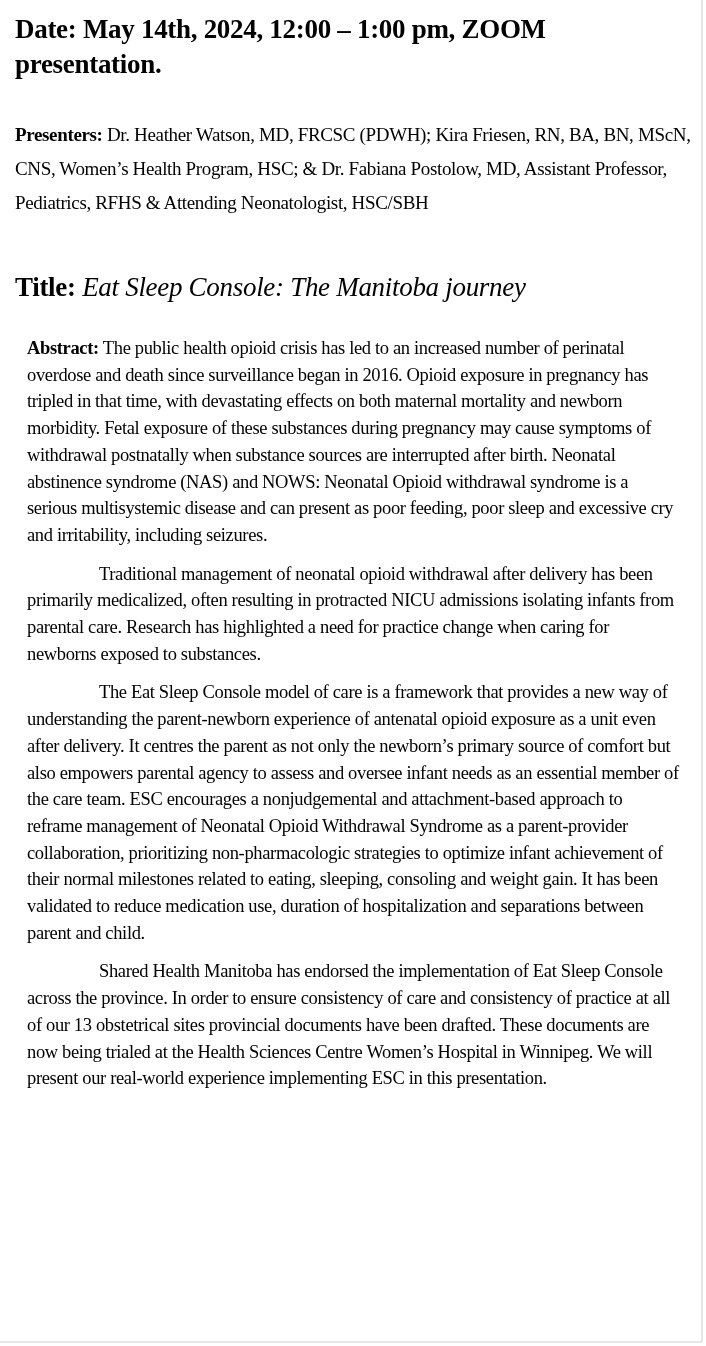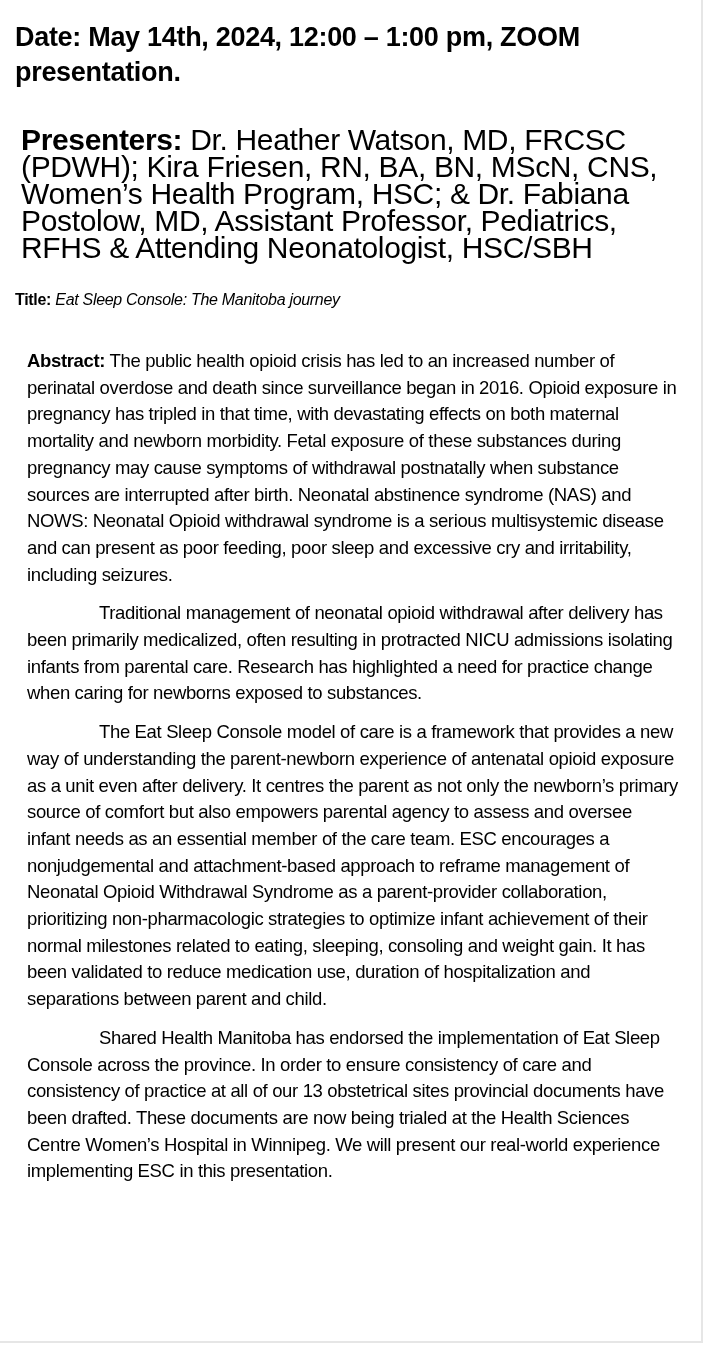--- a/index.html
+++ b/index.html
@@ -22,41 +22,41 @@
       width: 703px;
       height: 1343px;
       border-right: 2px solid #e6e6e6;
       border-bottom: 2px solid #e6e6e6;
       background: #ffffff;
       box-sizing: border-box;
     }
     .content {
       position: absolute;
       left: 15px;
-      top: 20px;
+      top: 12px;
       width: 676px;
+      font-family: Liberation Serif, serif;
     }
     .date-line {
       font-size: 27px;
       font-weight: bold;
       line-height: 35px;
       margin: 0;
       letter-spacing: -0.3px;
     }
     .presenters {
       margin-top: 36px;
-      font-size: 30px;
-      line-height: 27px;
+      font-size: 19px;
+      line-height: 34px;
       letter-spacing: -0.35px;
-      margin-left: 6px;
     }
     .presenters .label { font-weight: bold; }
     .title-line {
-      margin-top: 22px;
-      font-size: 16px;
+      margin-top: 50px;
+      font-size: 27px;
       line-height: 34px;
       letter-spacing: -0.3px;
     }
     .title-line .label { font-weight: bold; }
     .title-line .value { font-style: italic; }
     .abstract {
       margin-top: 31px;
       font-size: 18.5px;
       line-height: 26.7px;
       letter-spacing: -0.35px;

